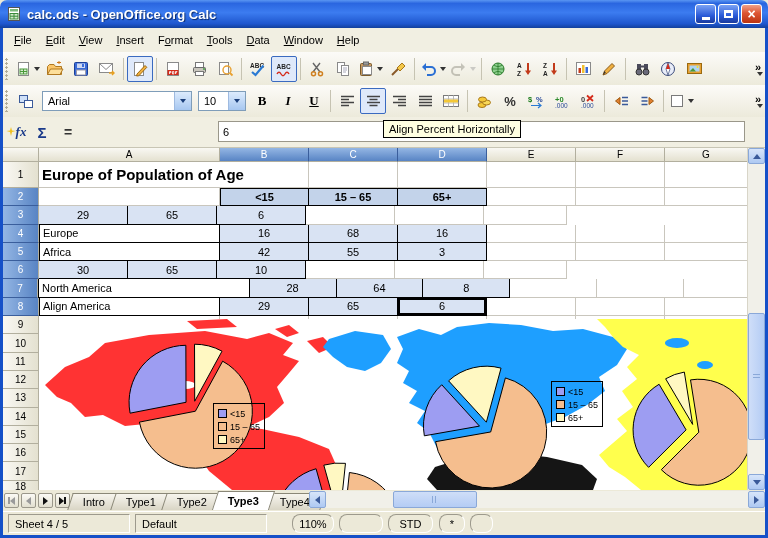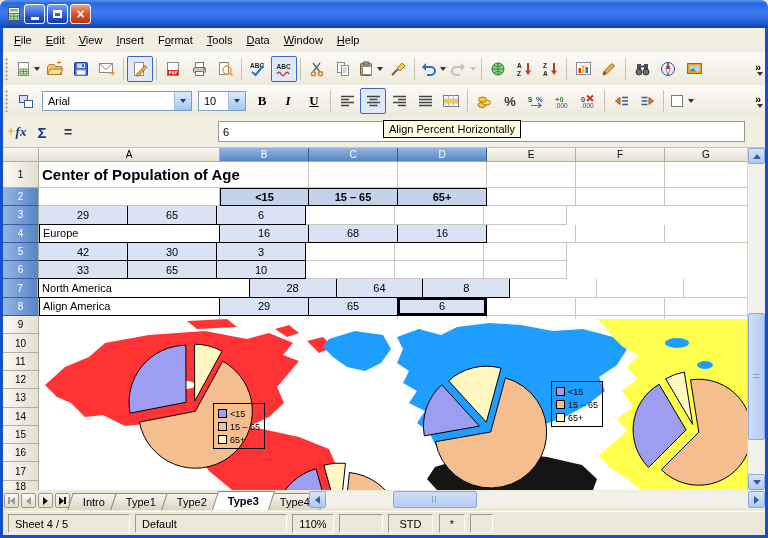--- a/index.html
+++ b/index.html
@@ -127,40 +127,41 @@
   #hscroll{position:absolute;left:306px;right:0;top:1px;height:17px;background:#f1f0e9;}
   #hthumb{position:absolute;left:84px;width:84px;top:0;height:17px;
     background:linear-gradient(180deg,#cfdef8,#b4ccf4);border:1px solid #8aa8d8;border-radius:2px;box-sizing:border-box;}
   .hthumb-grip{position:absolute;top:4px;bottom:4px;left:50%;width:6px;margin-left:-3px;
     background:repeating-linear-gradient(90deg,#8aa8d8 0 1px,transparent 1px 3px);}
   
   #statusbar{position:absolute;left:3px;right:3px;top:511px;height:24px;background:#ece9d8;
     border-top:1px solid #fff;z-index:30;}
   .sp{position:absolute;top:2px;height:19px;border:1px solid;border-color:#9d9a8d #fff #fff #9d9a8d;
     box-sizing:border-box;display:flex;align-items:center;padding:0 6px;font-size:11px;}
-  .sp.center{justify-content:center;}
+  .sp.center{justify-content:center;border-radius:8px;}
   svg{display:block;}
 </style>
 </head>
 <body>
 
 <div id="win">
   <div id="frameL" class="frame"></div>
   <div id="frameR" class="frame"></div>
   <div id="frameB" class="frame"></div>
 
   <div id="titlebar">
     <span>
       <svg width="16" height="16">
           <rect x="2.5" y="1.5" width="11" height="13" fill="#fff" stroke="#555"></rect>
           <rect x="4" y="7.5" width="8" height="5.5" fill="#cfe8c8" stroke="#3a8a3a"></rect>
           <path d="M4 10.2h8M8 7.5v5.5" stroke="#3a8a3a"></path>
           <rect x="4" y="3" width="8" height="2.5" fill="#7ab87a"></rect>
         </svg>
     </span>
+    <span id="title-text">calc.ods - OpenOffice.org Calc</span>
     <span class="winbtn blue">
         <span class="glyph-min"></span>
       </span>
     <span class="winbtn blue">
         <span class="glyph-max"></span>
       </span>
     <span class="winbtn red">
         <span class="glyph-x">×</span>
       </span>
   </div>
@@ -580,21 +581,21 @@
         <div class="ch selh" style="width: 89px;">B</div>
         <div class="ch selh" style="width: 89px;">C</div>
         <div class="ch selh" style="width: 89px;">D</div>
         <div class="ch" style="width: 89px;">E</div>
         <div class="ch" style="width: 89px;">F</div>
         <div class="ch" style="width: 83px;">G</div>
       </div>
     <div id="rows">
         <div class="grow" style="height: 26px;">
           <div class="rh">1</div>
-          <div class="cell colA a1" style="width: 181px;">Center of Population of Age</div>
+          <div class="cell colA a1" style="width: 181px;">Europe of Population of Age</div>
           <div class="cell" style="width: 89px;"></div>
           <div class="cell" style="width: 89px;"></div>
           <div class="cell" style="width: 89px;"></div>
           <div class="cell" style="width: 89px;"></div>
           <div class="cell" style="width: 89px;"></div>
           <div class="cell" style="width: 83px;"></div>
         </div>
         <div class="grow" style="height: 18.3px;">
           <div class="rh selh">2</div>
           <div class="cell colA" style="width: 181px;"></div>
@@ -619,30 +620,31 @@
           <div class="cell colA bb br bl" style="width: 181px;">Europe</div>
           <div class="cell sel bb br" style="width: 89px;">16</div>
           <div class="cell sel bb br" style="width: 89px;">68</div>
           <div class="cell sel bb br" style="width: 89px;">16</div>
           <div class="cell" style="width: 89px;"></div>
           <div class="cell" style="width: 89px;"></div>
           <div class="cell" style="width: 83px;"></div>
         </div>
         <div class="grow" style="height: 18.3px;">
           <div class="rh selh">5</div>
+          <div class="cell colA bb br bl" style="width: 181px;">Africa</div>
           <div class="cell sel bb br" style="width: 89px;">42</div>
+          <div class="cell sel bb br" style="width: 89px;">55</div>
+          <div class="cell sel bb br" style="width: 89px;">3</div>
+          <div class="cell" style="width: 89px;"></div>
+          <div class="cell" style="width: 89px;"></div>
+          <div class="cell" style="width: 83px;"></div>
+        </div>
+        <div class="grow" style="height: 18.3px;">
+          <div class="rh selh">6</div>
           <div class="cell sel bb br" style="width: 89px;">30</div>
-          <div class="cell sel bb br" style="width: 89px;">3</div>
-          <div class="cell" style="width: 89px;"></div>
-          <div class="cell" style="width: 89px;"></div>
-          <div class="cell" style="width: 83px;"></div>
-        </div>
-        <div class="grow" style="height: 18.3px;">
-          <div class="rh selh">6</div>
-          <div class="cell sel bb br" style="width: 89px;">33</div>
           <div class="cell sel bb br" style="width: 89px;">65</div>
           <div class="cell sel bb br" style="width: 89px;">10</div>
           <div class="cell" style="width: 89px;"></div>
           <div class="cell" style="width: 89px;"></div>
           <div class="cell" style="width: 83px;"></div>
         </div>
         <div class="grow" style="height: 18.3px;">
           <div class="rh selh">7</div>
           <div class="cell colA bb br bl" style="width: 217px;">North America</div>
           <div class="cell sel bb br" style="width: 89px;">28</div>
@@ -881,20 +883,20 @@
           <span class="hthumb-grip"></span>
         </div>
       <span class="sb-btn" style="right:0;top:0;height:17px;">
           <i class="tri-right"></i>
         </span>
     </div>
   </div>
 
   <div id="statusbar">
     <span class="sp" style="left:5px;width:122px;">Sheet 4 / 5</span>
-    <span class="sp" style="left:132px;width:152px;">Default</span>
+    <span class="sp" style="left:132px;width:132px;">Default</span>
     <span class="sp center" style="left:289px;width:42px;">110%</span>
     <span class="sp center" style="left:336px;width:44px;"></span>
     <span class="sp center" style="left:385px;width:45px;">STD</span>
     <span class="sp center" style="left:436px;width:26px;">*</span>
     <span class="sp center" style="left:467px;width:23px;"></span>
   </div>
 </div>
 
 </body></html>

